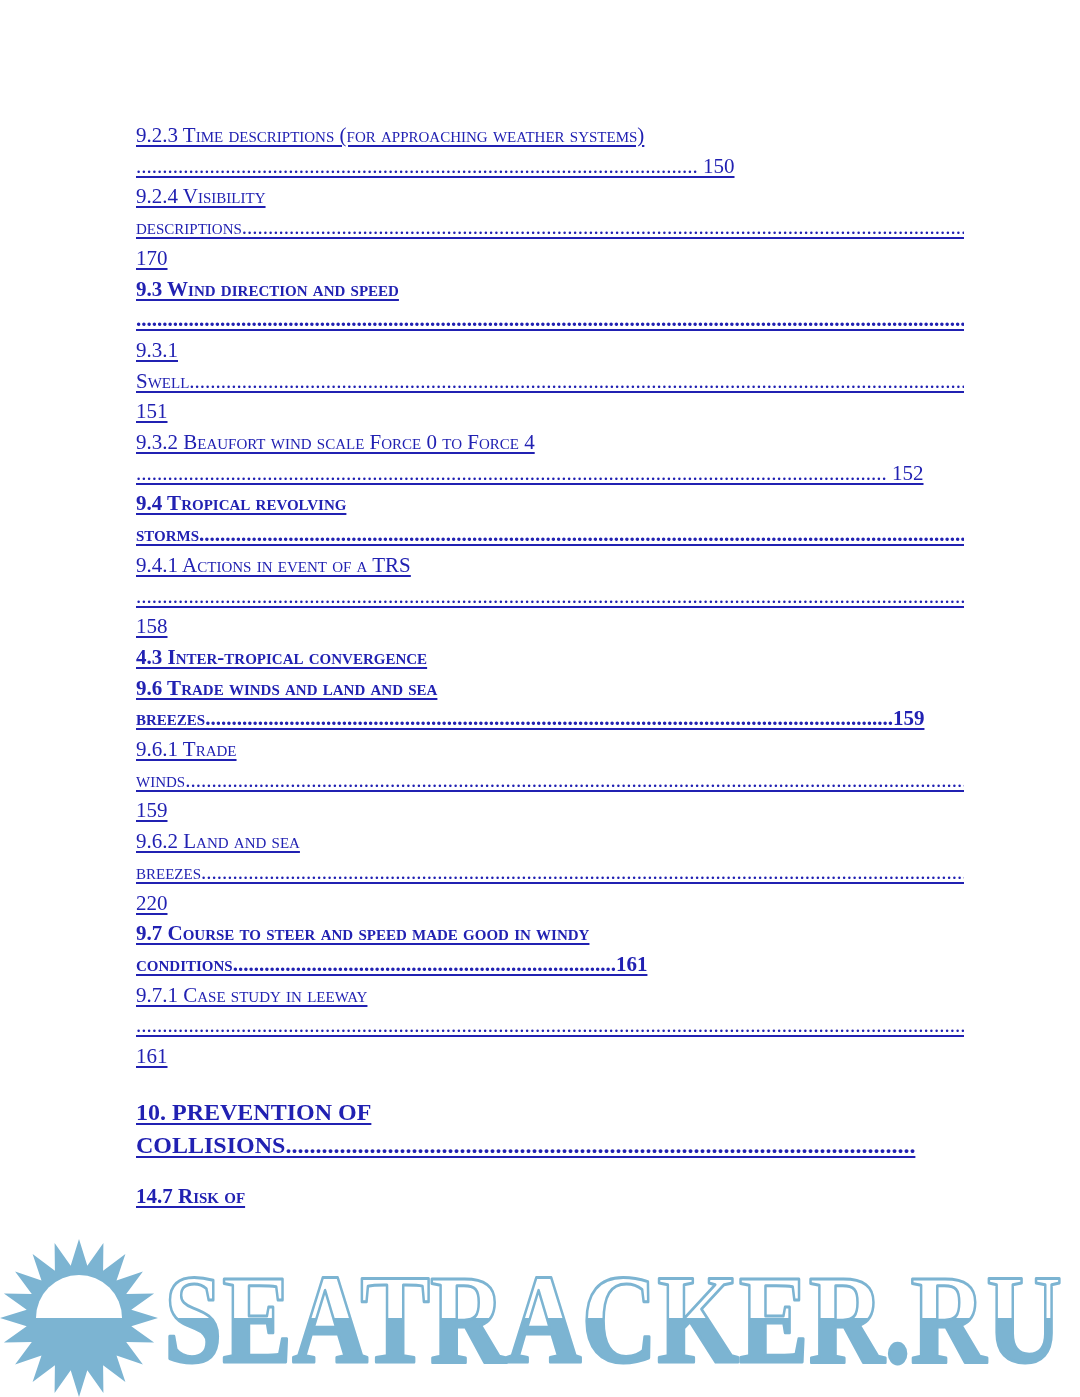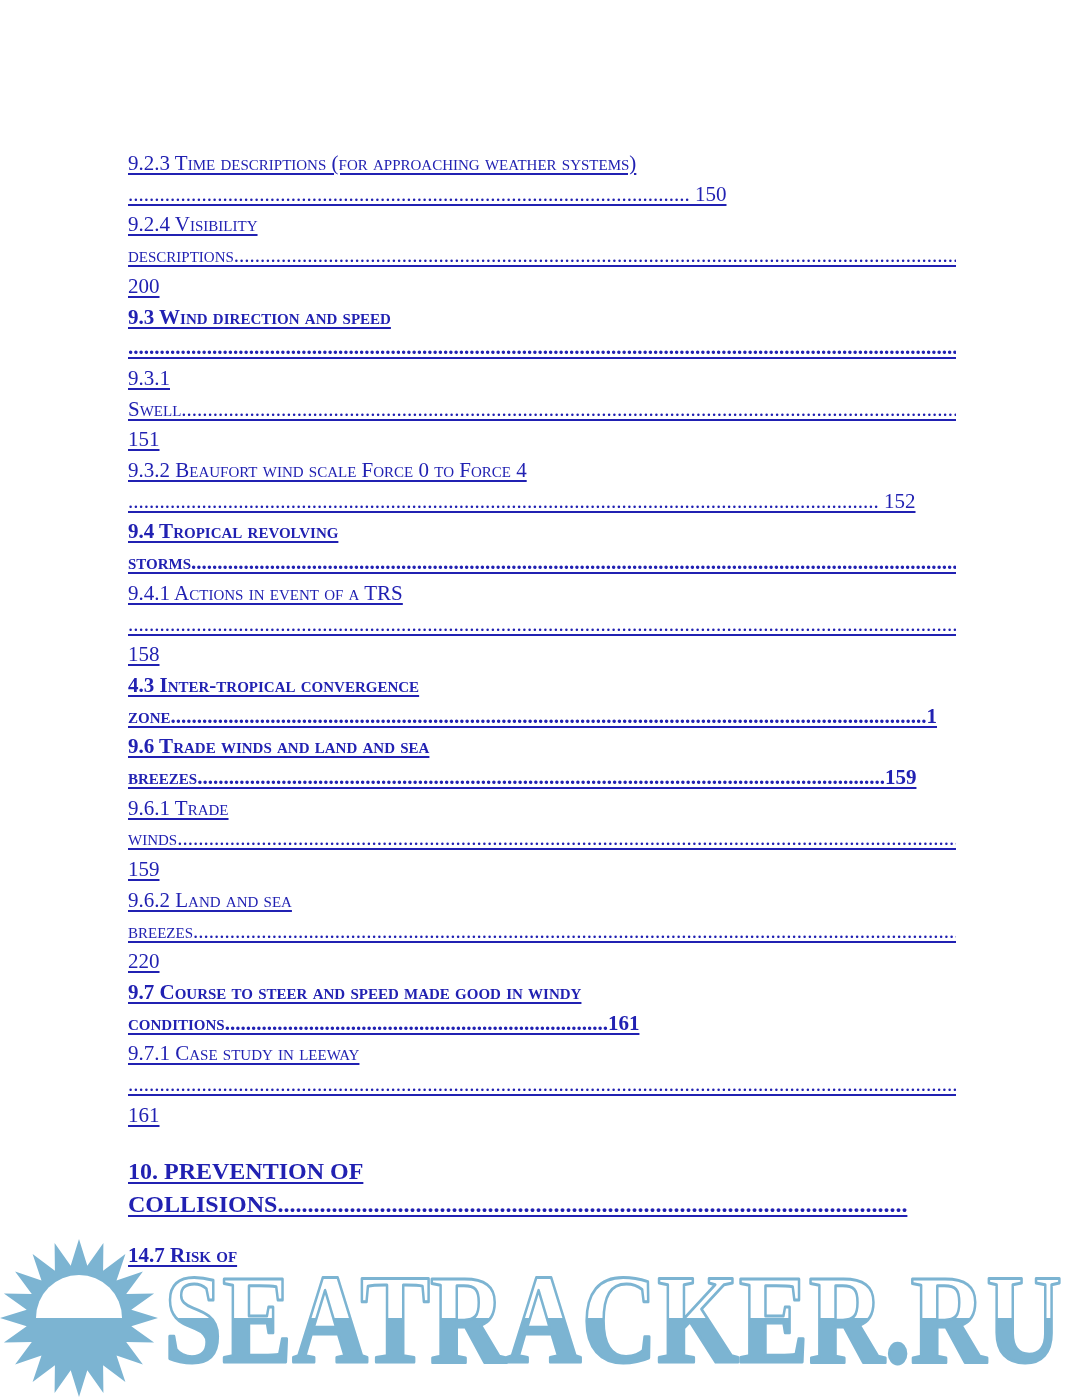--- a/index.html
+++ b/index.html
@@ -9,24 +9,23 @@
   body {
     width: 1080px;
     height: 1397px;
     background: #ffffff;
     position: relative;
     overflow: hidden;
     font-family: "Liberation Serif", serif;
   }
   .toc {
     position: absolute;
-    left: 128px;
+    left: 136px;
     top: 120px;
     width: 828px;
-    margin-top: 28px;
   }
   .toc-line {
     display: block;
     width: 828px;
     white-space: nowrap;
     overflow: hidden;
     font-size: 21px;
     line-height: 30.7px;
     font-variant: small-caps;
     text-decoration: underline;
@@ -56,35 +55,34 @@
   }
 </style>
 </head>
 <body>
 
 <div class="toc" id="toc" style="color: rgb(33, 33, 178);">
     <div class="toc-line sub">9.2.3 Time descriptions (for approaching weather systems)</div>
     <div class="toc-line sub">........................................................................................................... 150</div>
     <div class="toc-line sub">9.2.4 Visibility</div>
     <div class="toc-line sub">descriptions................................................................................................................................................................</div>
-    <div class="toc-line sub">200</div>
+    <div class="toc-line sub">170</div>
     <div class="toc-line sec">9.3 Wind direction and speed</div>
     <div class="toc-line sec">................................................................................................................................................................</div>
     <div class="toc-line sub">9.3.1</div>
     <div class="toc-line sub">Swell................................................................................................................................................................</div>
     <div class="toc-line sub">151</div>
     <div class="toc-line sub">9.3.2 Beaufort wind scale Force 0 to Force 4</div>
     <div class="toc-line sub">............................................................................................................................................... 152</div>
     <div class="toc-line sec">9.4 Tropical revolving</div>
     <div class="toc-line sec">storms................................................................................................................................................................</div>
     <div class="toc-line sub">9.4.1 Actions in event of a TRS</div>
     <div class="toc-line sub">................................................................................................................................................................</div>
     <div class="toc-line sub">158</div>
     <div class="toc-line sec">4.3 Inter-tropical convergence</div>
-    <div class="toc-line sec">zone................................................................................................................................................1</div>
     <div class="toc-line sec">9.6 Trade winds and land and sea</div>
     <div class="toc-line sec">breezes...................................................................................................................................159</div>
     <div class="toc-line sub">9.6.1 Trade</div>
     <div class="toc-line sub">winds................................................................................................................................................................</div>
     <div class="toc-line sub">159</div>
     <div class="toc-line sub">9.6.2 Land and sea</div>
     <div class="toc-line sub">breezes................................................................................................................................................................</div>
     <div class="toc-line sub">220</div>
     <div class="toc-line sec">9.7 Course to steer and speed made good in windy</div>
     <div class="toc-line sec">conditions.........................................................................161</div>

